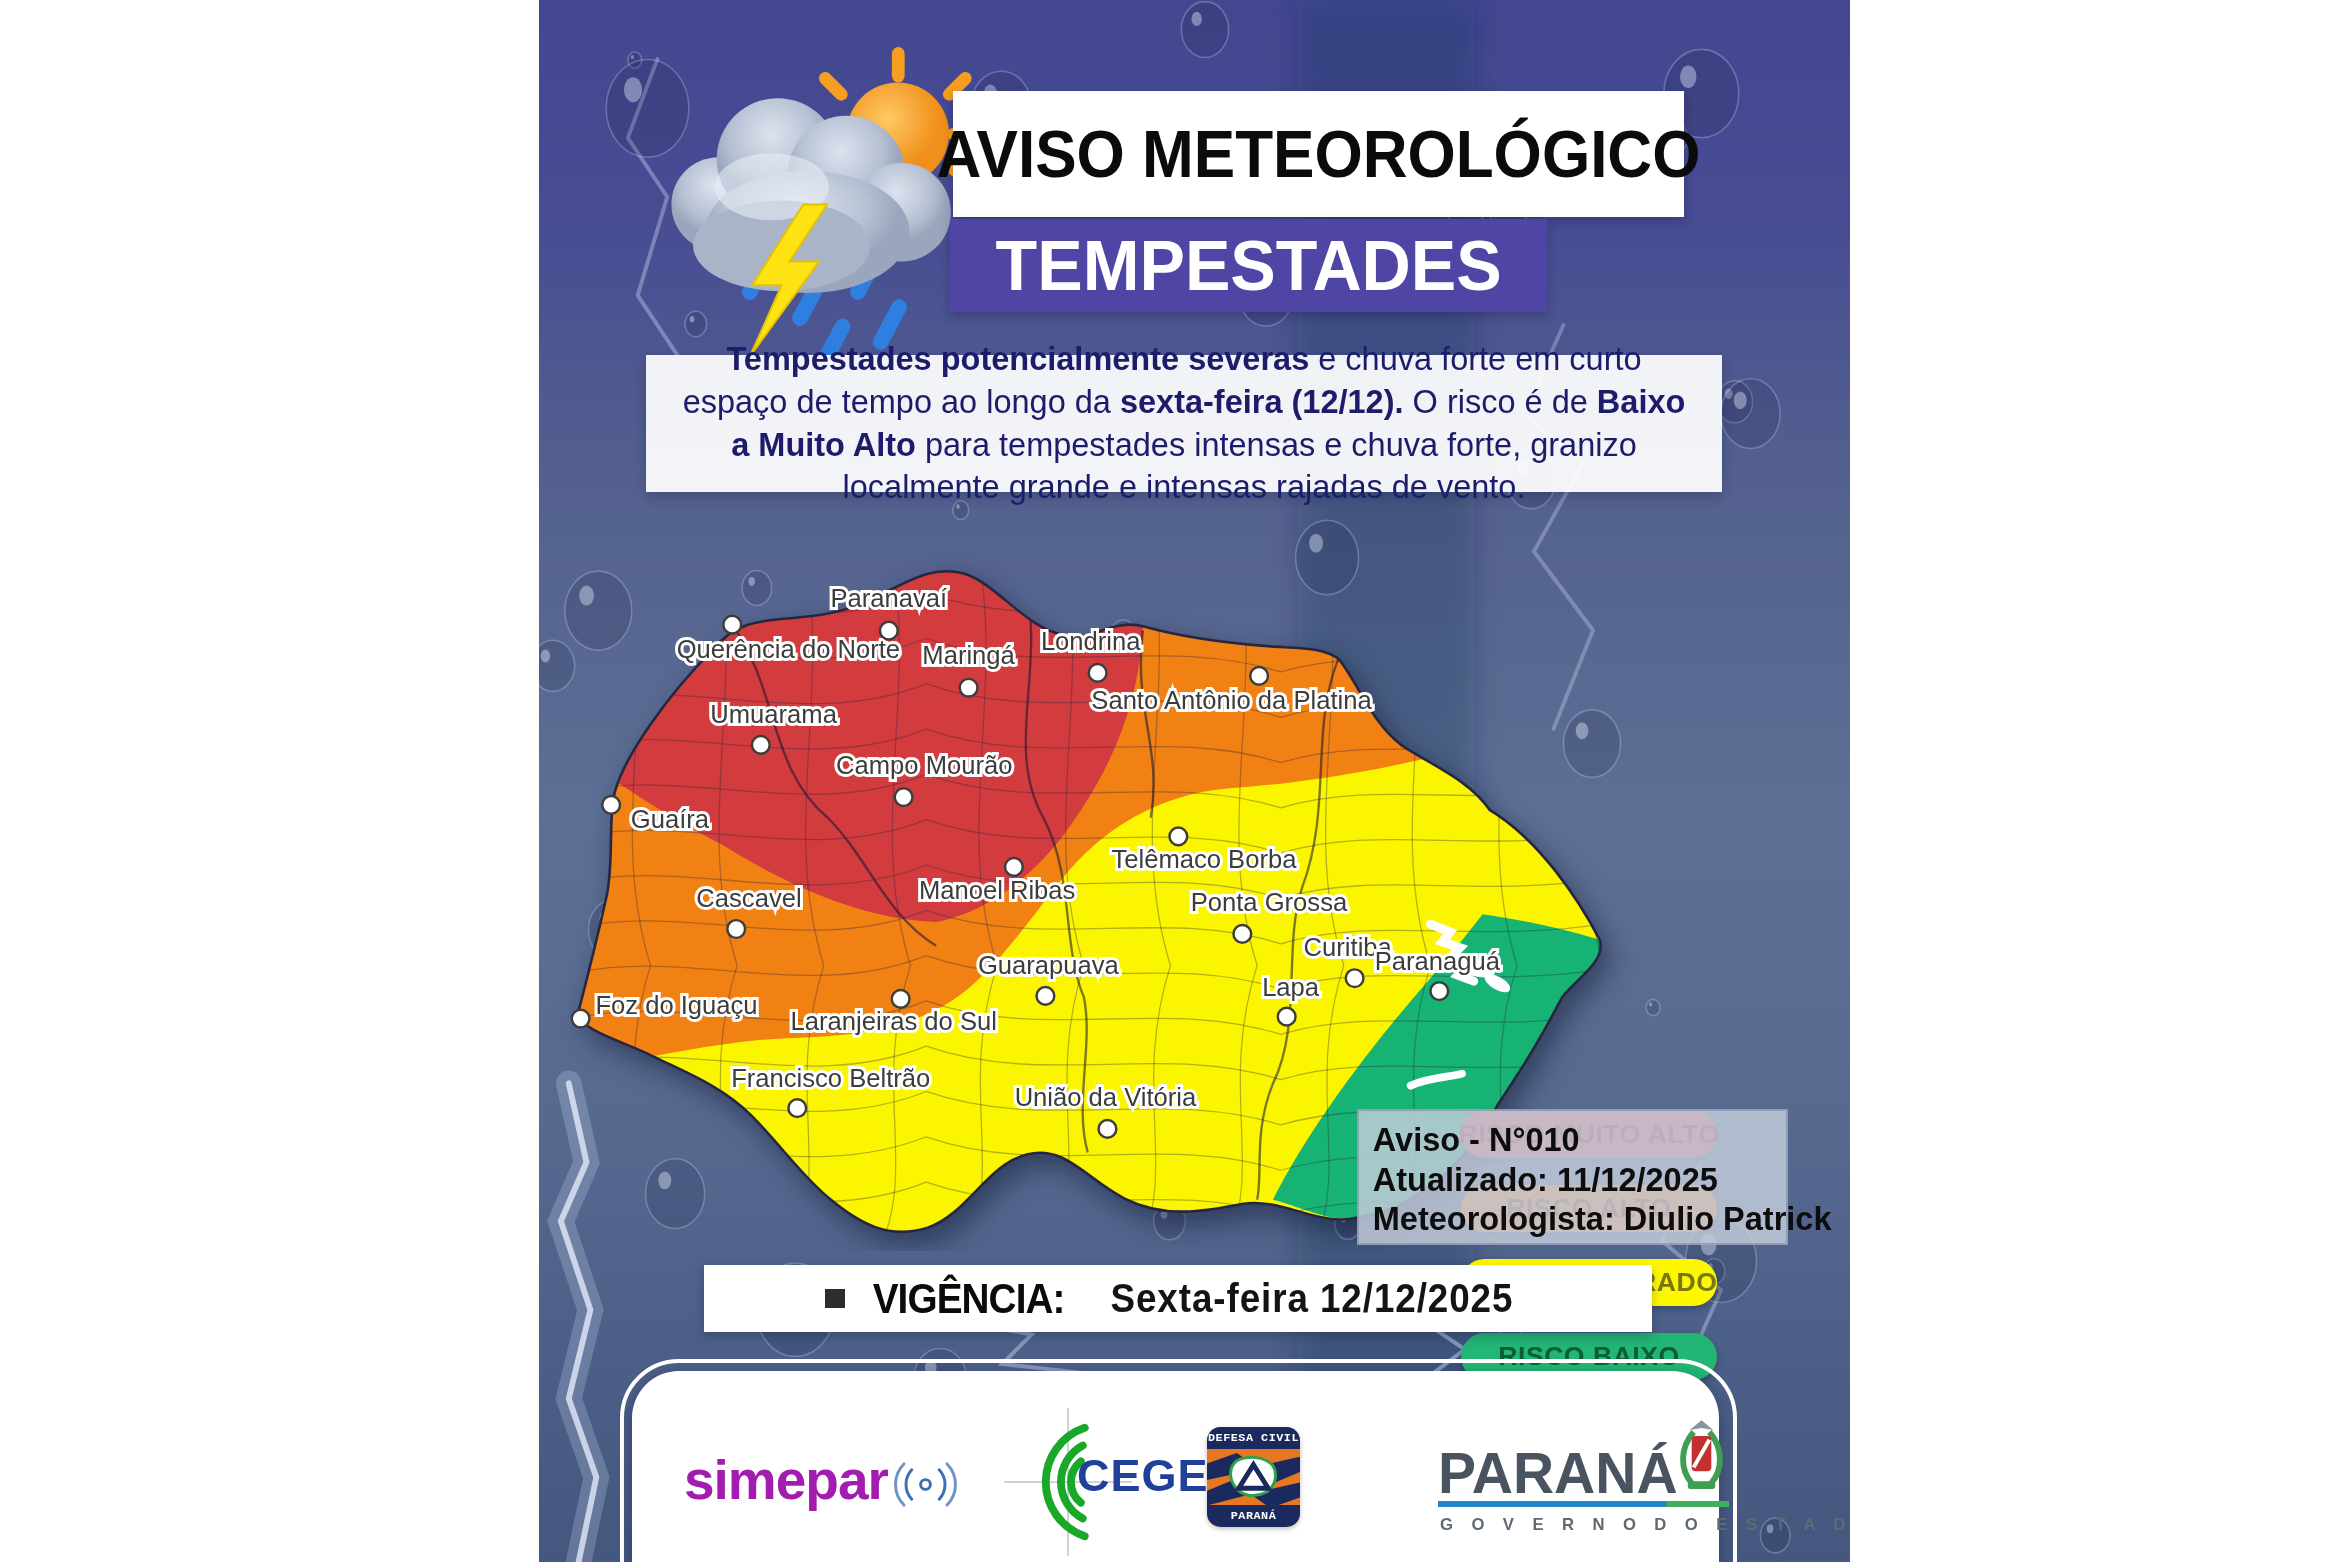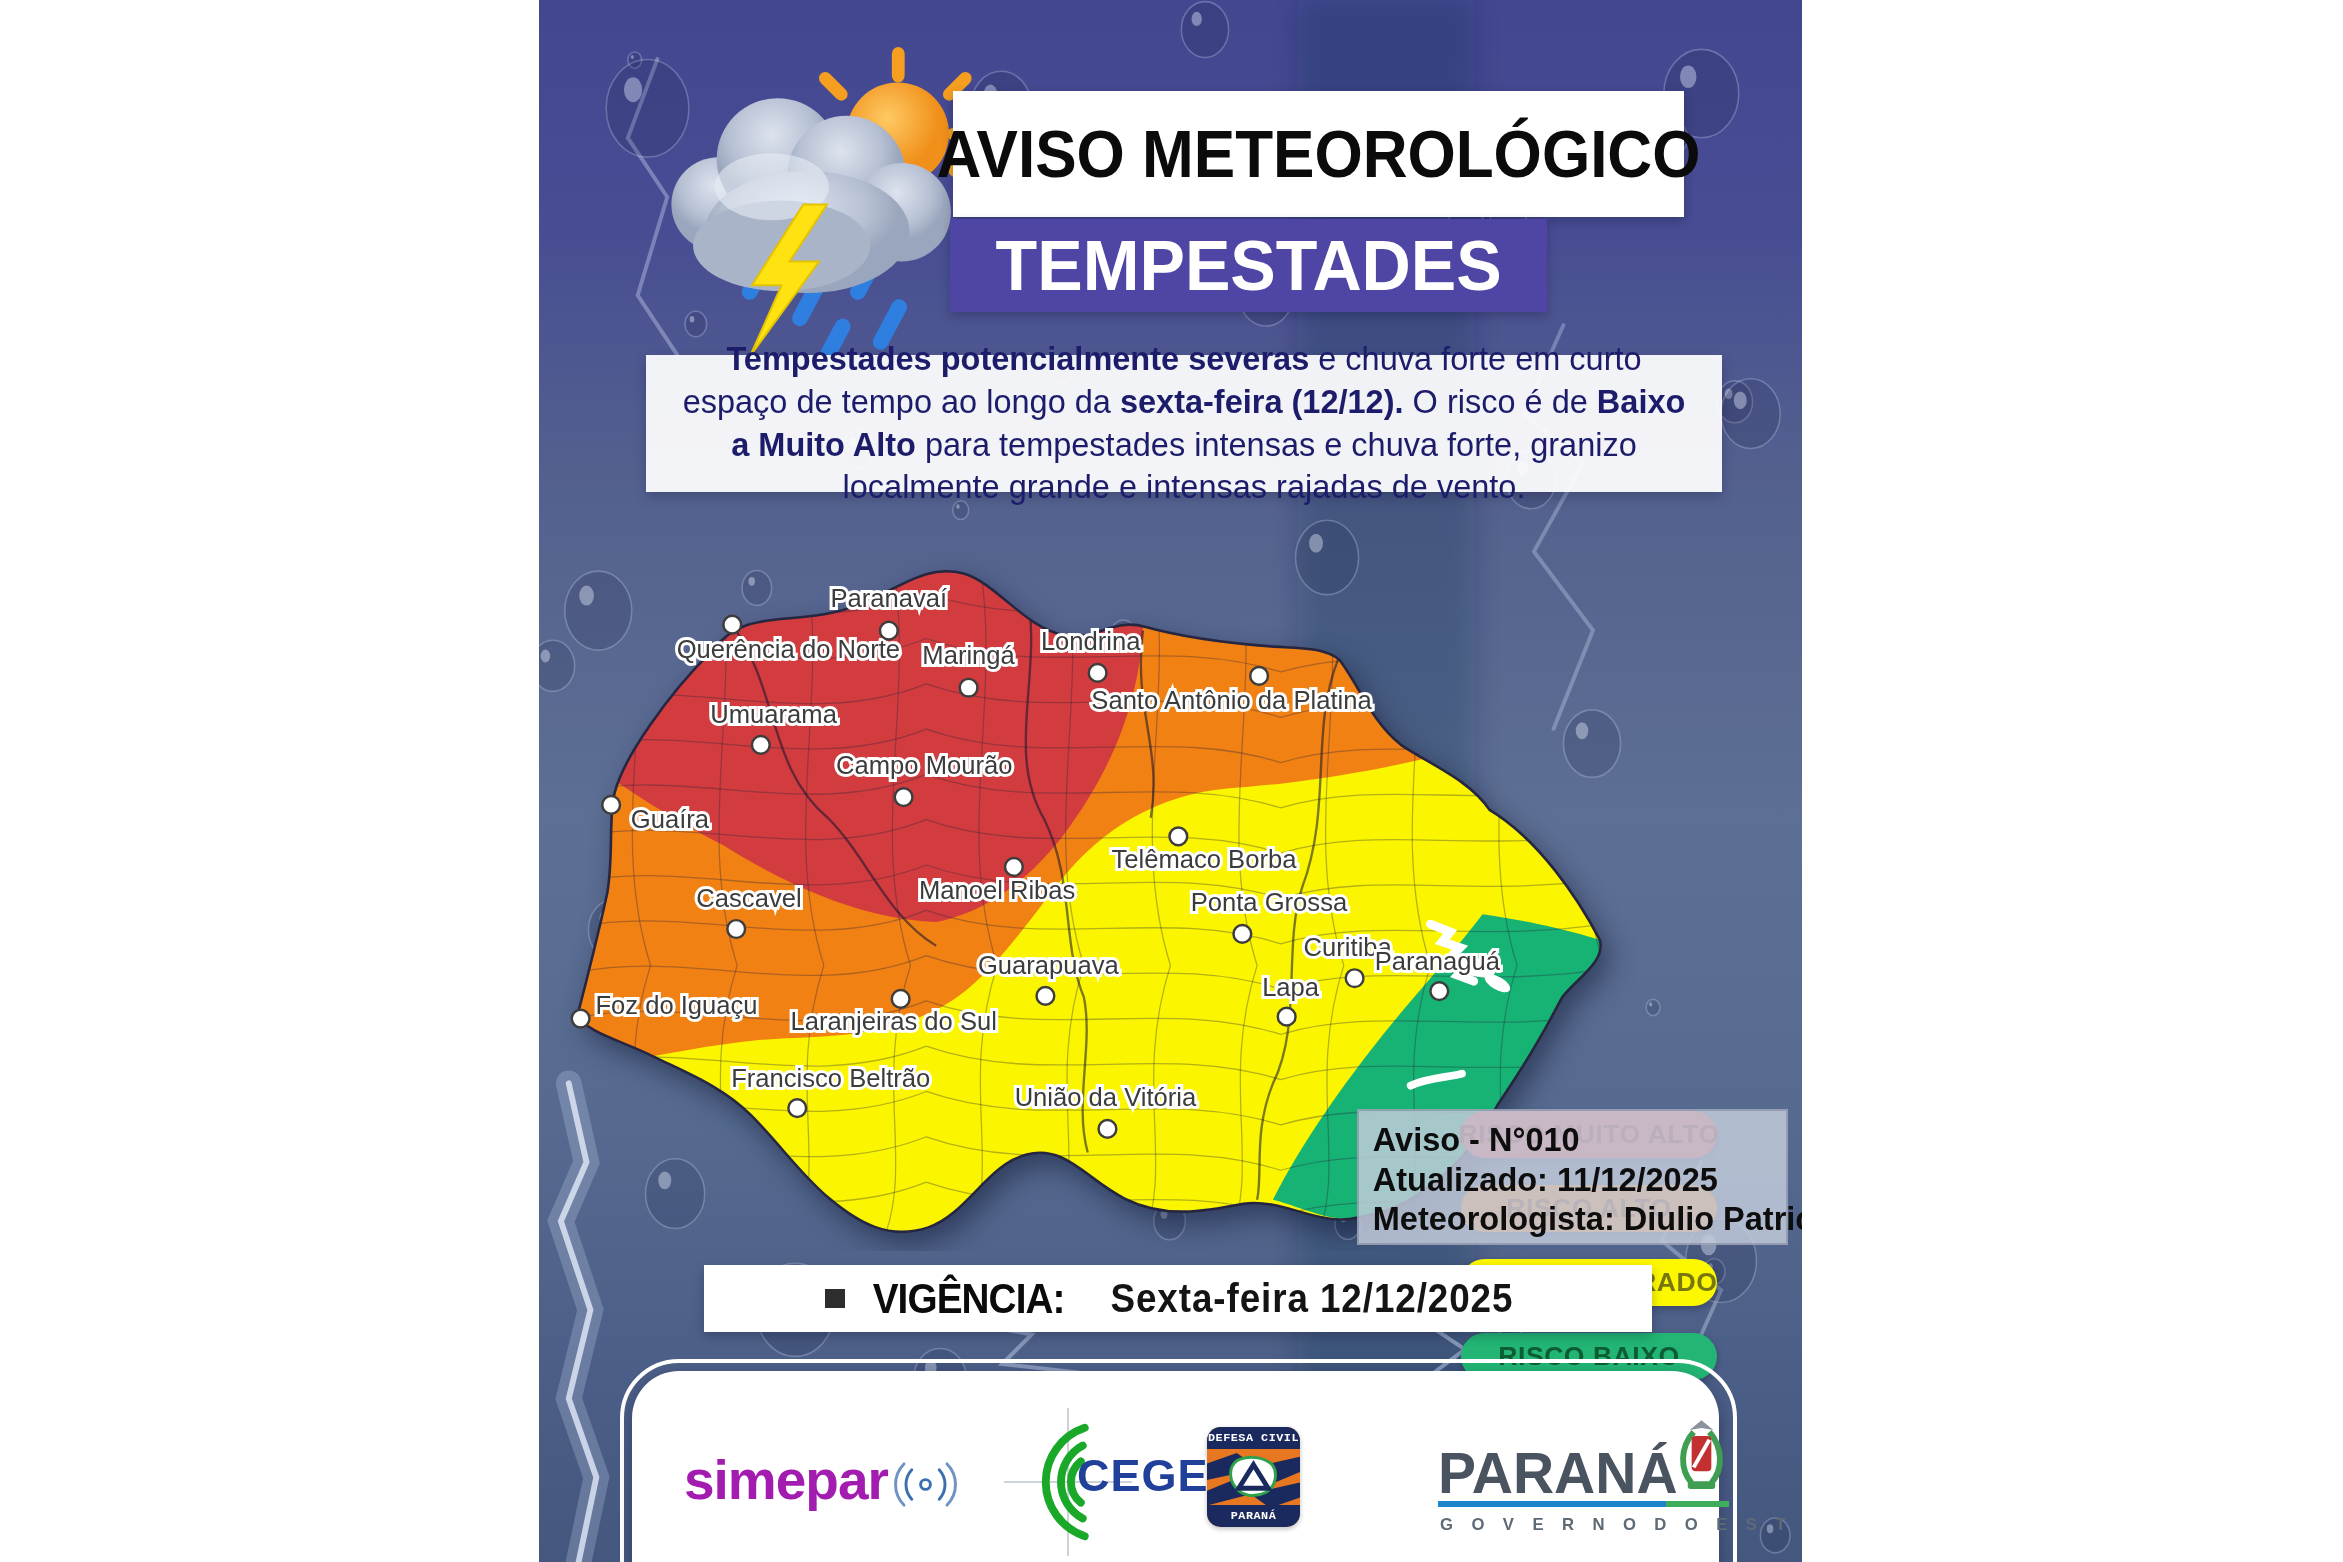--- a/index.html
+++ b/index.html
@@ -1,19 +1,19 @@
 <!DOCTYPE html>
 <html><head>
 <meta charset="utf-8">
 <style>
   html,body{margin:0;padding:0;background:#ffffff;}
   body{width:2343px;height:1562px;position:relative;overflow:hidden;
        font-family:"Liberation Sans",sans-serif;}
   .poster{position:absolute;left:539px;top:0;width:1263px;height:1562px;overflow:hidden;
-          background:linear-gradient(180deg,#3e438c 0%,#424790 0%,#474c93 14%,#53608e 30%,#5d6f94 52%,#566a90 72%,#4b5e87 88%,#44577e 100%);}
+          background:linear-gradient(180deg,#3e438c 0%,#424790 0%,#474c93 14%,#53608e 30%,#5d6f94 52%,#566a90 72%,#4b5e87 88%,#44577e 100%);padding-left:48px;}
   .bg-svg{position:absolute;left:0;top:0;width:1263px;height:1562px;}
   
   .hero{position:absolute;left:95px;top:39px;width:374px;height:325px;}
   
   .banner-white{position:absolute;left:414px;top:91px;width:731px;height:126px;background:#ffffff;
       display:flex;align-items:center;justify-content:center;box-shadow:0 3.9px 9.9px rgba(10,10,40,.25);}
   .banner-white .t{font-size:66px;font-weight:900;color:#0b0b0b;letter-spacing:0px;transform:scaleX(.94);white-space:nowrap;}
   .banner-purple{position:absolute;left:411px;top:219px;width:597px;height:93px;background:#4e45a4;
       display:flex;align-items:center;justify-content:center;box-shadow:0 3.9px 9.9px rgba(10,10,40,.25);}
   .banner-purple .t{font-size:71px;font-weight:900;color:#ffffff;transform:scaleX(.96);white-space:nowrap;}

